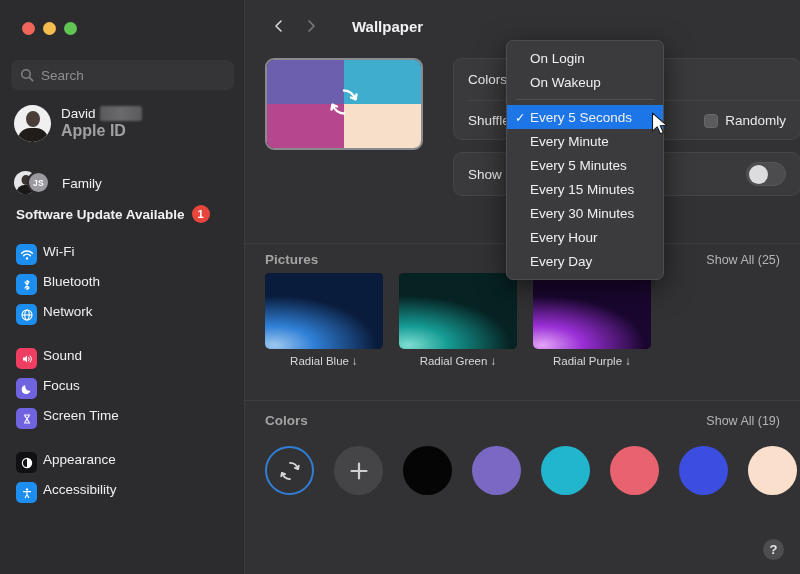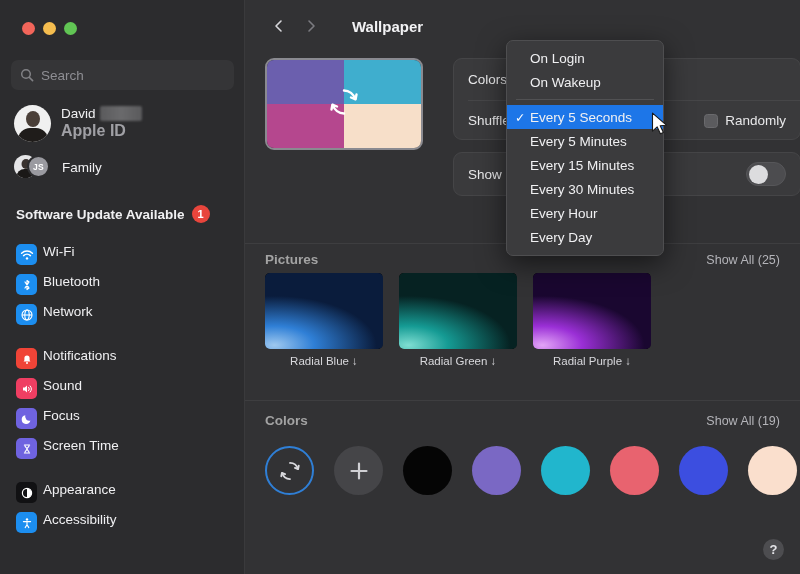--- a/index.html
+++ b/index.html
@@ -88,21 +88,21 @@
   .redact {
     width: 42px; height: 15px;
     background: linear-gradient(90deg,#5a5a5c,#6a6a6c,#5a5a5c);
     border-radius: 2px;
     filter: blur(1.3px);
   }
   .acct-sub { font-size: 16px; color: #a0a0a5; font-weight: bold; }
 
   .family {
     position: absolute;
-    top: 150px; left: 14px;
+    top: 166px; left: 14px;
     width: 220px; height: 34px;
     display: flex; align-items: center; gap: 10px;
   }
   .fam-avatars { position: relative; width: 38px; height: 26px; flex-shrink: 0; }
   .fam-a1 {
     position: absolute; left: 0; top: 1px;
     width: 23px; height: 23px; border-radius: 50%;
     background: #e6e6e8; overflow: hidden;
   }
   .fam-a1 .h { position:absolute; left:50%; top:4px; transform:translateX(-50%); width:9px;height:10px;border-radius:50%;background:#3a3330;}
@@ -403,29 +403,20 @@
               <circle cx="7" cy="7" r="5" fill="none" stroke="#fff" stroke-width="1.1"></circle>
               <ellipse cx="7" cy="7" rx="2.2" ry="5" fill="none" stroke="#fff" stroke-width="1.1"></ellipse>
               <line x1="2" y1="7" x2="12" y2="7" stroke="#fff" stroke-width="1.1"></line>
             </svg>
           </span>
           <span class="nav-label">Network</span>
         </div>
       </div>
 
       <div class="nav-group">
-        <div class="nav-item">
-          <span class="nav-ico" style="background:#f04437">
-            <svg width="14" height="14" viewBox="0 0 14 14">
-              <path d="M3.6 9.6h6.8L9.6 8.3V6.2a2.6 2.6 0 0 0-5.2 0v2.1z" fill="#fff"></path>
-              <circle cx="7" cy="11.1" r="1" fill="#fff"></circle>
-            </svg>
-          </span>
-          <span class="nav-label">Notifications</span>
-        </div>
         <div class="nav-item">
           <span class="nav-ico" style="background:#ef3e62">
             <svg width="14" height="14" viewBox="0 0 14 14">
               <path d="M3 5.4h1.8L7 3.4v7.2L4.8 8.6H3z" fill="#fff"></path>
               <path d="M8.6 5.2a2.6 2.6 0 0 1 0 3.6" fill="none" stroke="#fff" stroke-width="1" stroke-linecap="round"></path>
               <path d="M10.1 3.9a4.6 4.6 0 0 1 0 6.2" fill="none" stroke="#fff" stroke-width="1" stroke-linecap="round"></path>
             </svg>
           </span>
           <span class="nav-label">Sound</span>
         </div>
@@ -606,20 +597,24 @@
       <span class="check"></span>
       <span>On Wakeup</span>
     </div>
     <div class="menu-sep"></div>
     <div class="menu-item selected">
       <span class="check">✓</span>
       <span>Every 5 Seconds</span>
     </div>
     <div class="menu-item">
       <span class="check"></span>
+      <span>Every Minute</span>
+    </div>
+    <div class="menu-item">
+      <span class="check"></span>
       <span>Every 5 Minutes</span>
     </div>
     <div class="menu-item">
       <span class="check"></span>
       <span>Every 15 Minutes</span>
     </div>
     <div class="menu-item">
       <span class="check"></span>
       <span>Every 30 Minutes</span>
     </div>

